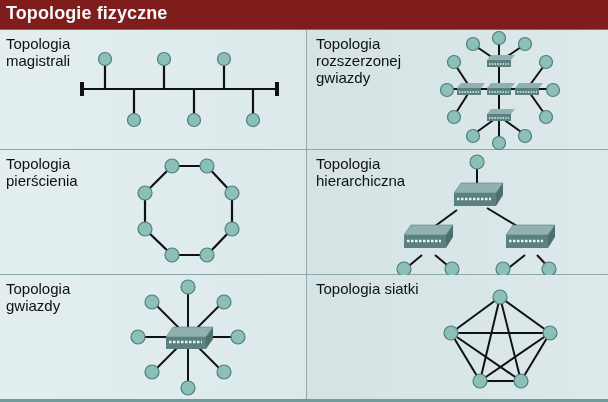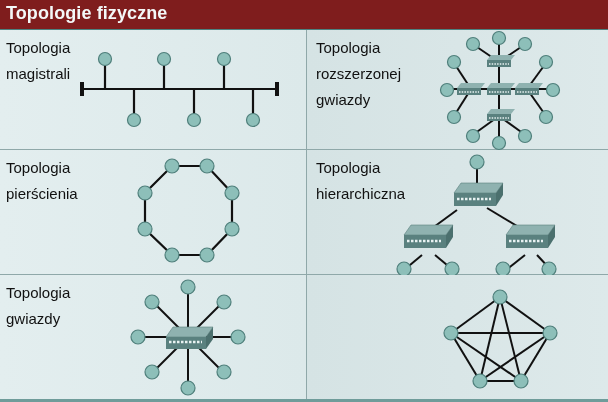--- a/index.html
+++ b/index.html
@@ -26,21 +26,21 @@
     position: absolute;
     box-sizing: border-box;
   }
   .cell.left { left: 0; width: 306px; background: linear-gradient(90deg, #e3eeef 0%, #dce9ea 100%); }
   .cell.right { left: 306px; width: 302px; background: linear-gradient(90deg, #d5e3e4 0%, #dde9ea 100%); border-left: 1.5px solid #8fa8a9; }
   .row1 { top: 0; height: 120px; border-bottom: 1.5px solid #8fa8a9; }
   .row2 { top: 120px; height: 125px; border-bottom: 1.5px solid #8fa8a9; }
   .row3 { top: 245px; height: 125px; }
   .cell-label {
     position: absolute; left: 6px; top: 5px;
-    font-size: 15px; line-height: 26px; color: #111;
+    font-size: 15px; line-height: 17px; color: #111;
     white-space: pre-line;
   }
   .cell.right .cell-label { left: 9px; }
   .bottom-border {
     position: absolute; left: 0; top: 399px; width: 608px; height: 3px;
     background: #6f9c9a;
   }
   svg.diag { position: absolute; left: 0; top: 0; overflow: visible; }
 </style>
 </head>
@@ -224,20 +224,21 @@
         <circle cx="138" cy="62" r="7"></circle>
         <circle cx="238" cy="62" r="7"></circle>
         <circle cx="152" cy="97" r="7"></circle>
         <circle cx="224" cy="97" r="7"></circle>
         <circle cx="188" cy="113" r="7"></circle>
       </g>
     </svg>
   </div>
 
   <div class="cell right row3">
+    <span class="cell-label">Topologia siatki</span>
     <svg class="diag" width="302" height="125">
       <g stroke="#111" stroke-width="2">
         <line x1="193" y1="22" x2="144" y2="58"></line>
         <line x1="193" y1="22" x2="243" y2="58"></line>
         <line x1="193" y1="22" x2="173" y2="106"></line>
         <line x1="193" y1="22" x2="214" y2="106"></line>
         <line x1="144" y1="58" x2="243" y2="58"></line>
         <line x1="144" y1="58" x2="173" y2="106"></line>
         <line x1="144" y1="58" x2="214" y2="106"></line>
         <line x1="243" y1="58" x2="173" y2="106"></line>

